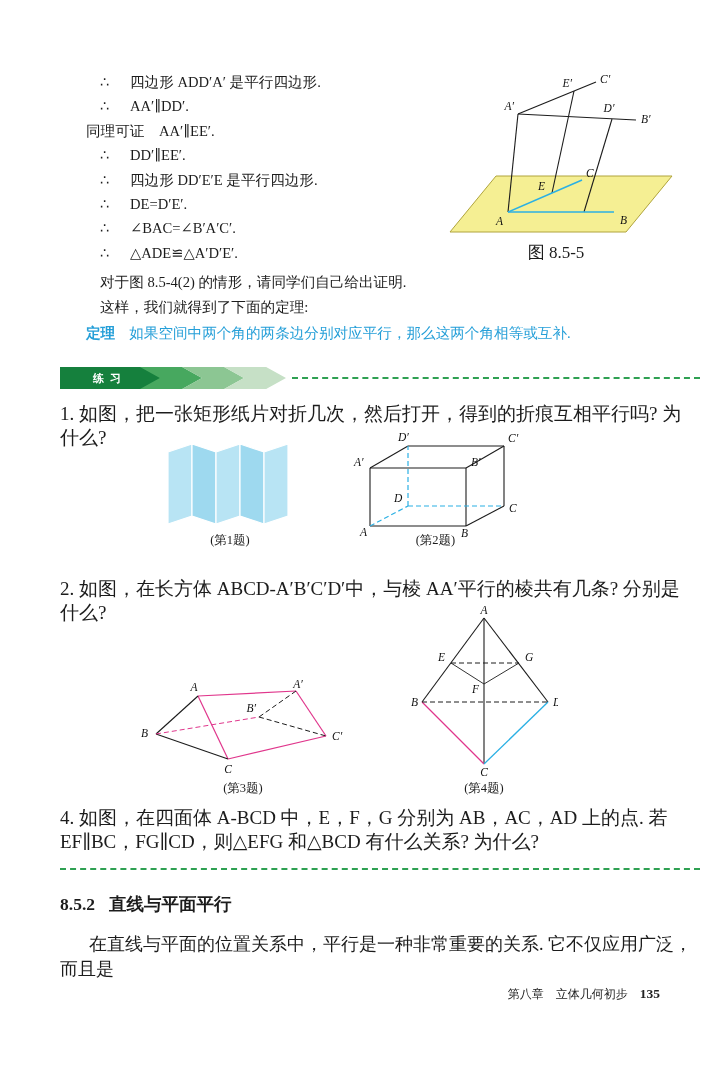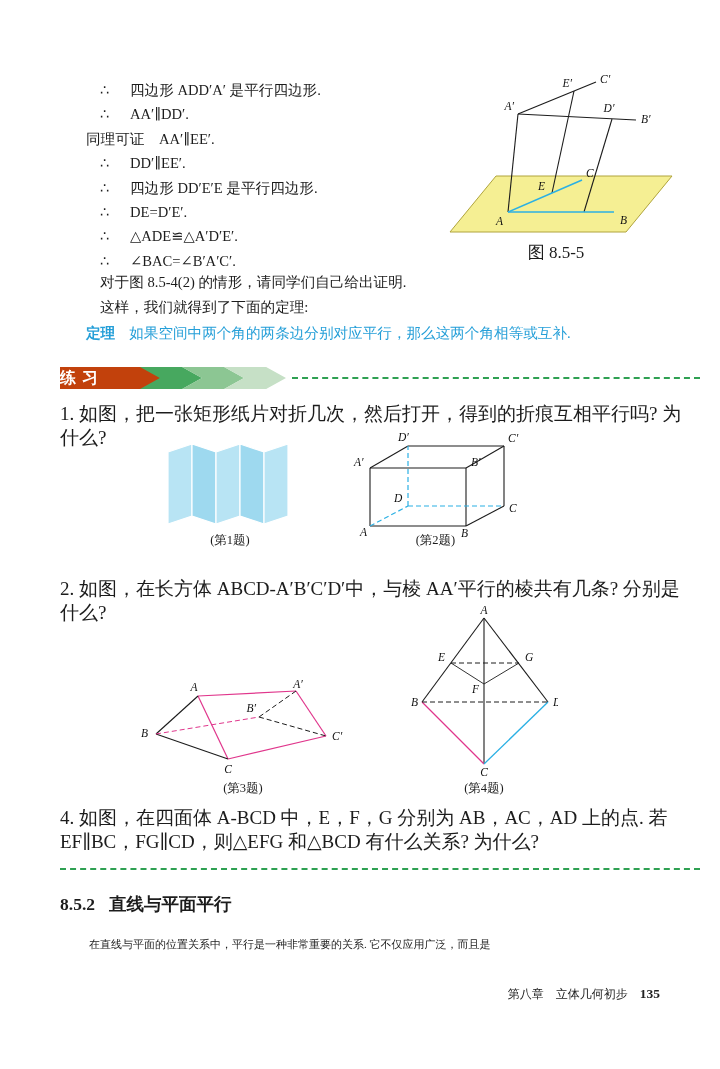--- a/index.html
+++ b/index.html
@@ -11,59 +11,59 @@
   
   .pline { font-size:14.6px; line-height:24.4px; white-space:nowrap; }
   .pad   { padding-left:14px; }
   .psym  { display:inline-block; width:30px; }
   .para  { font-size:14.6px; line-height:24px; padding-left:14px; }
   .theorem { font-size:14.6px; line-height:24px; color:#259fd8; }
   .theorem .thm-label { font-weight:bold; margin-right:14px; }
 
   
   .banner-row { display:flex; align-items:center; height:24px; }
-  .banner-box { width:100px; height:22px; background:#c2410c; color:#ffffff;
-                font-size:16px; font-weight:bold; line-height:22px;
+  .banner-box { width:100px; height:22px; background:#15803d; color:#ffffff;
+                font-size:11px; font-weight:bold; text-align:center; line-height:22px;
                 letter-spacing:6px; }
   .chev { width:62px; height:22px; margin-left:-20px;
           clip-path:polygon(0 0, 68% 0, 100% 50%, 68% 100%, 0 100%, 32% 50%); }
   .chev1 { background:#47a85f; }
   .chev2 { background:#8cc693; }
   .chev3 { background:#c6e0c6; }
   .dash-fill { flex:1; border-top:2.2px dashed #2ea052; margin-left:6px; }
   .dash-line { border-top:2.2px dashed #2ea052; }
 
   .ex-text { font-size:19px; line-height:24px; }
   .fig-caption { font-size:12.5px; text-align:center; }
   .fig855-caption { font-size:17px; text-align:center; margin-top:3px; }
 
   .section-heading { font-size:17.5px; font-weight:bold; }
   .section-heading .sec-num { margin-right:14px;margin-top:29px; }
-  .body-para { font-size:11px; line-height:25px; text-indent:29px; }
+  .body-para { font-size:18px; line-height:25px; text-indent:29px; }
 
   .footer { font-size:12px; text-align:right; color:#222; }
   .footer .page-num { font-weight:bold; font-size:13.5px; margin-left:12px; }
 
   svg text.vlabel { font-family:"Liberation Serif","DejaVu Serif",serif;
                     font-style:italic; font-size:11.5px; fill:#111; }
 </style>
 </head>
 <body>
 
 <div id="page">
 
-  <div class="abs" style="left:86px; top:78px; width:360px;">
+  <div class="abs" style="left:86px; top:70px; width:360px;">
     <div class="pline pad"><span class="psym">∴</span><span class="ptext">四边形 ADD′A′ 是平行四边形.</span></div>
     <div class="pline pad"><span class="psym">∴</span><span class="ptext">AA′∥DD′.</span></div>
     <div class="pline"><span class="ptext">同理可证　AA′∥EE′.</span></div>
     <div class="pline pad"><span class="psym">∴</span><span class="ptext">DD′∥EE′.</span></div>
     <div class="pline pad"><span class="psym">∴</span><span class="ptext">四边形 DD′E′E 是平行四边形.</span></div>
     <div class="pline pad"><span class="psym">∴</span><span class="ptext">DE=D′E′.</span></div>
+    <div class="pline pad"><span class="psym">∴</span><span class="ptext">∠BAC=∠B′A′C′.</span></div>
     <div class="pline pad"><span class="psym">∴</span><span class="ptext">△ADE≌△A′D′E′.</span></div>
-    <div class="pline pad"><span class="psym">∴</span><span class="ptext">∠BAC=∠B′A′C′.</span></div>
   </div>
 
   <div class="abs para" style="left:86px; top:270px; width:560px;">对于图 8.5-4(2) 的情形，请同学们自己给出证明.</div>
   <div class="abs para" style="left:86px; top:295px; width:560px;">这样，我们就得到了下面的定理:</div>
 
   <div class="abs theorem" style="left:86px; top:321px; width:590px;">
     <span class="thm-label">定理</span><span>如果空间中两个角的两条边分别对应平行，那么这两个角相等或互补.</span>
   </div>
 
   <div class="abs" style="left:436px; top:74px; width:240px;">

